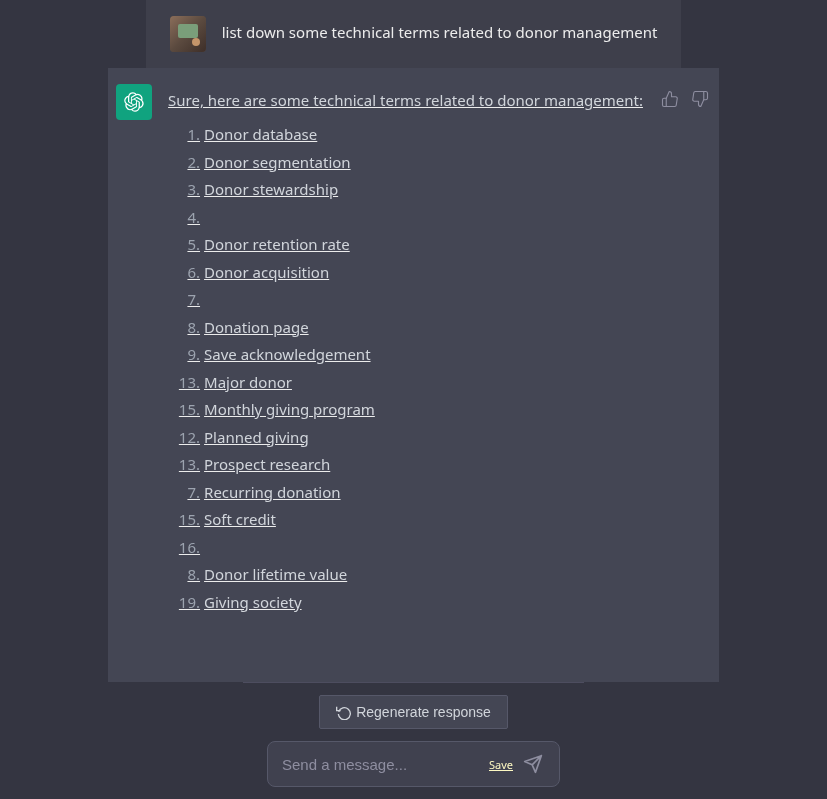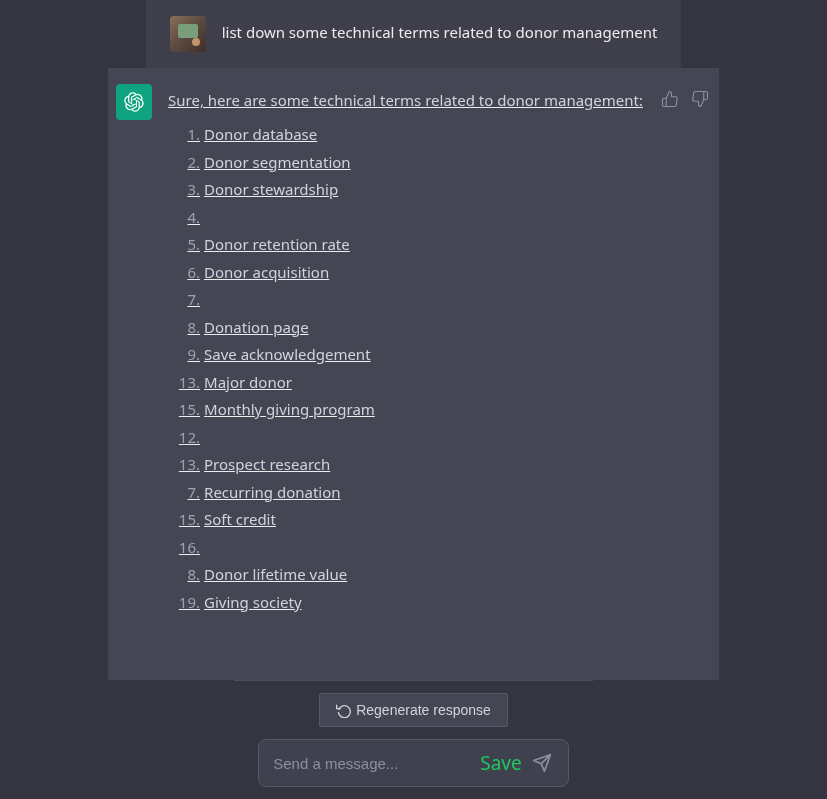--- a/index.html
+++ b/index.html
@@ -210,22 +210,23 @@
       color: #8e8ea0;
     }
 
     .input-actions {
       display: flex;
       align-items: center;
       gap: 8px;
     }
 
     .save-label {
-      color: #22c55e;
-      font-size: 19px;
+      color: #fef9c3;
+      font-size: 11px;
+      text-decoration: underline;
     }
 
     .send-btn {
       background: none;
       border: none;
       cursor: pointer;
       color: #8e8ea0;
       display: flex;
       align-items: center;
       justify-content: center;
@@ -296,20 +297,21 @@
           <li>
             <span class="list-number">13.</span>
             <span>Major donor</span>
           </li>
           <li>
             <span class="list-number">15.</span>
             <span>Monthly giving program</span>
           </li>
           <li>
             <span class="list-number">12.</span>
+            <span>Planned giving</span>
           </li>
           <li>
             <span class="list-number">13.</span>
             <span>Prospect research</span>
           </li>
           <li>
             <span class="list-number">7.</span>
             <span>Recurring donation</span>
           </li>
           <li>

